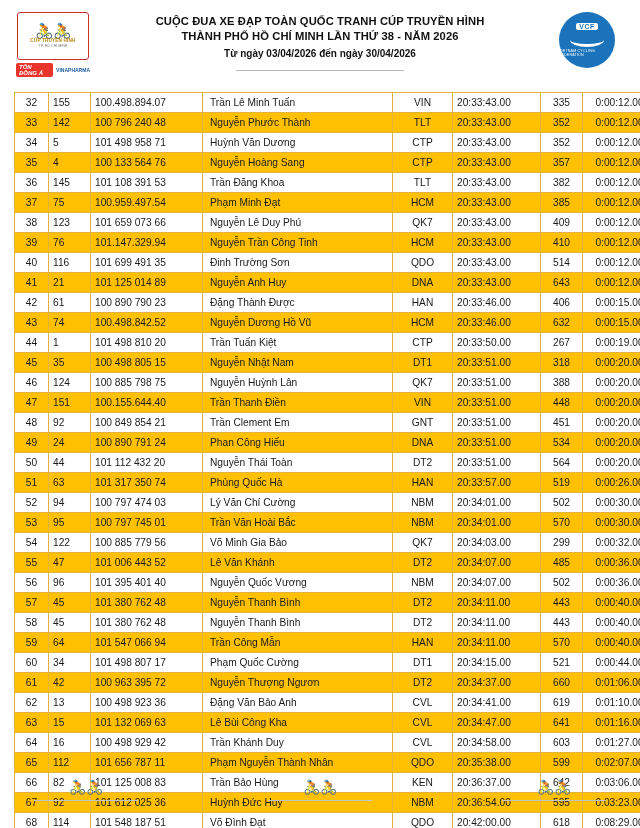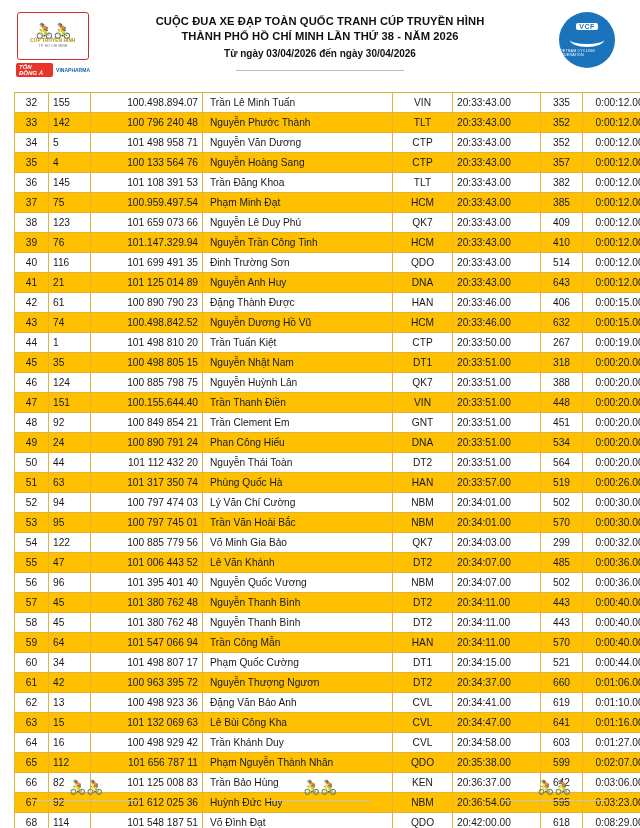--- a/index.html
+++ b/index.html
@@ -174,21 +174,21 @@
     padding: 0 4px;
     line-height: 19px;
     white-space: nowrap;
     overflow: hidden;
   }
   tr.odd td { background: #ffc000; }
   tr.even td { background: #ffffff; }
 
   .c-rank   { width: 34px;  text-align: center; }
   .c-bib    { width: 42px;  text-align: left; }
-  .c-uci    { width: 112px; text-align: right; }
+  .c-uci    { width: 112px; text-align: left; }
   .c-name   { width: 190px; text-align: left; padding-left: 7px; }
   .c-team   { width: 60px;  text-align: center; }
   .c-time   { width: 88px;  text-align: left; }
   .c-pts    { width: 42px;  text-align: center; }
   .c-gap    { width: 74px;  text-align: center; }
 
   
   .footer {
     position: absolute;
     left: 0;
@@ -274,21 +274,21 @@
             <td class="c-name">Nguyễn Phước Thành</td>
             <td class="c-team">TLT</td>
             <td class="c-time">20:33:43.00</td>
             <td class="c-pts">352</td>
             <td class="c-gap">0:00:12.00</td>
           </tr>
           <tr class="even">
             <td class="c-rank">34</td>
             <td class="c-bib">5</td>
             <td class="c-uci">101 498 958 71</td>
-            <td class="c-name">Nguyễn Văn Dương</td>
+            <td class="c-name">Huỳnh Văn Dương</td>
             <td class="c-team">CTP</td>
             <td class="c-time">20:33:43.00</td>
             <td class="c-pts">352</td>
             <td class="c-gap">0:00:12.00</td>
           </tr>
           <tr class="odd">
             <td class="c-rank">35</td>
             <td class="c-bib">4</td>
             <td class="c-uci">100 133 564 76</td>
             <td class="c-name">Nguyễn Hoàng Sang</td>

